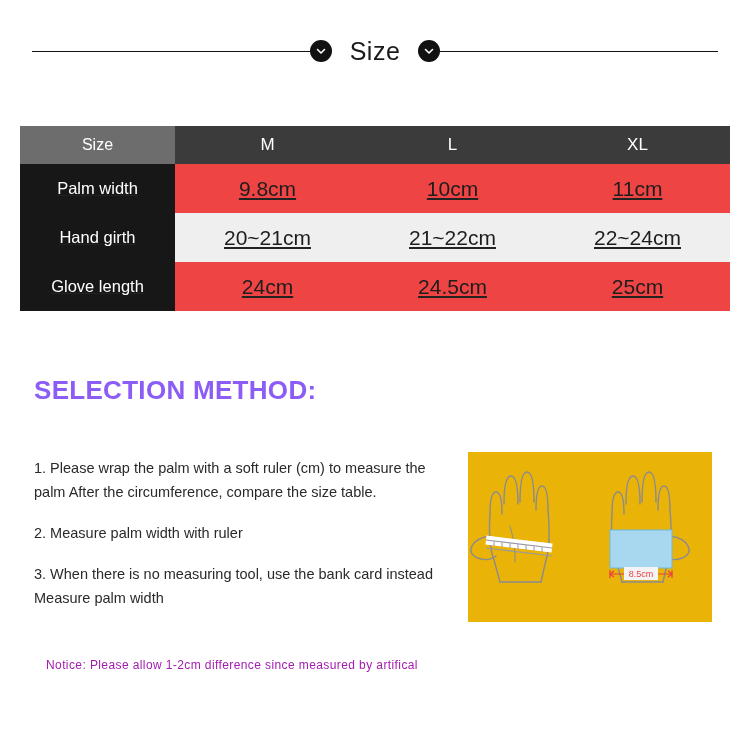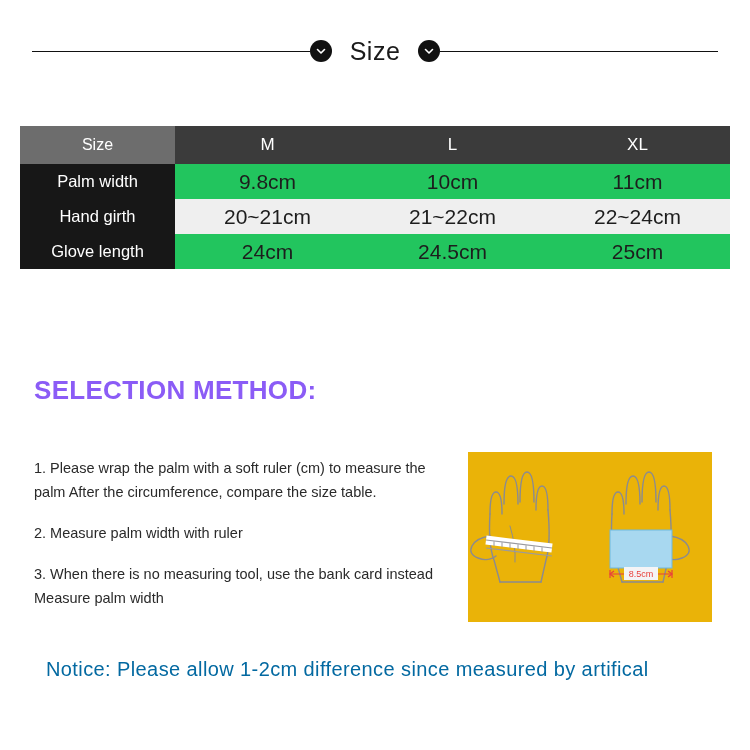--- a/index.html
+++ b/index.html
@@ -73,33 +73,33 @@
     background: #3b3b3b;
     color: #ffffff;
     font-weight: 400;
     font-size: 17px;
   }
   .size-table thead th.first-col {
     background: #6d6d6d;
     font-size: 16px;
   }
   
-  .size-table tbody tr { height: 35px; }
+  .size-table tbody tr { height: 49px; text-decoration: underline; }
   .size-table tbody td {
     font-size: 21px;
     color: #1d1d1d;
     font-weight: 400;
   }
   .size-table tbody td.first-col {
     background: #171717;
     color: #ffffff;
     font-size: 16.5px;
     font-weight: 400;
   }
-  .row-a td { background: #22c55e; }
+  .row-a td { background: #ef4444; }
   .row-b td { background: #efefef; }
   .col-w1 { width: 155px; }
 
   
   .sel-title {
     position: absolute;
     top: 375px; left: 34px;
     font-size: 26px;
     font-weight: bold;
     letter-spacing: 0.3px;
@@ -123,22 +123,22 @@
     top: 452px; left: 468px;
     width: 244px; height: 170px;
     background: #eab308;
   }
   .illus svg { display: block; }
 
   
   .notice {
     position: absolute;
     top: 658px; left: 46px;
-    font-size: 20px;
-    color: #0369a1;
+    font-size: 12px;
+    color: #a21caf;
     letter-spacing: 0.4px;
     white-space: nowrap;
   }
 </style>
 </head>
 <body>
 
 <div class="page">
 
   <div class="header">

